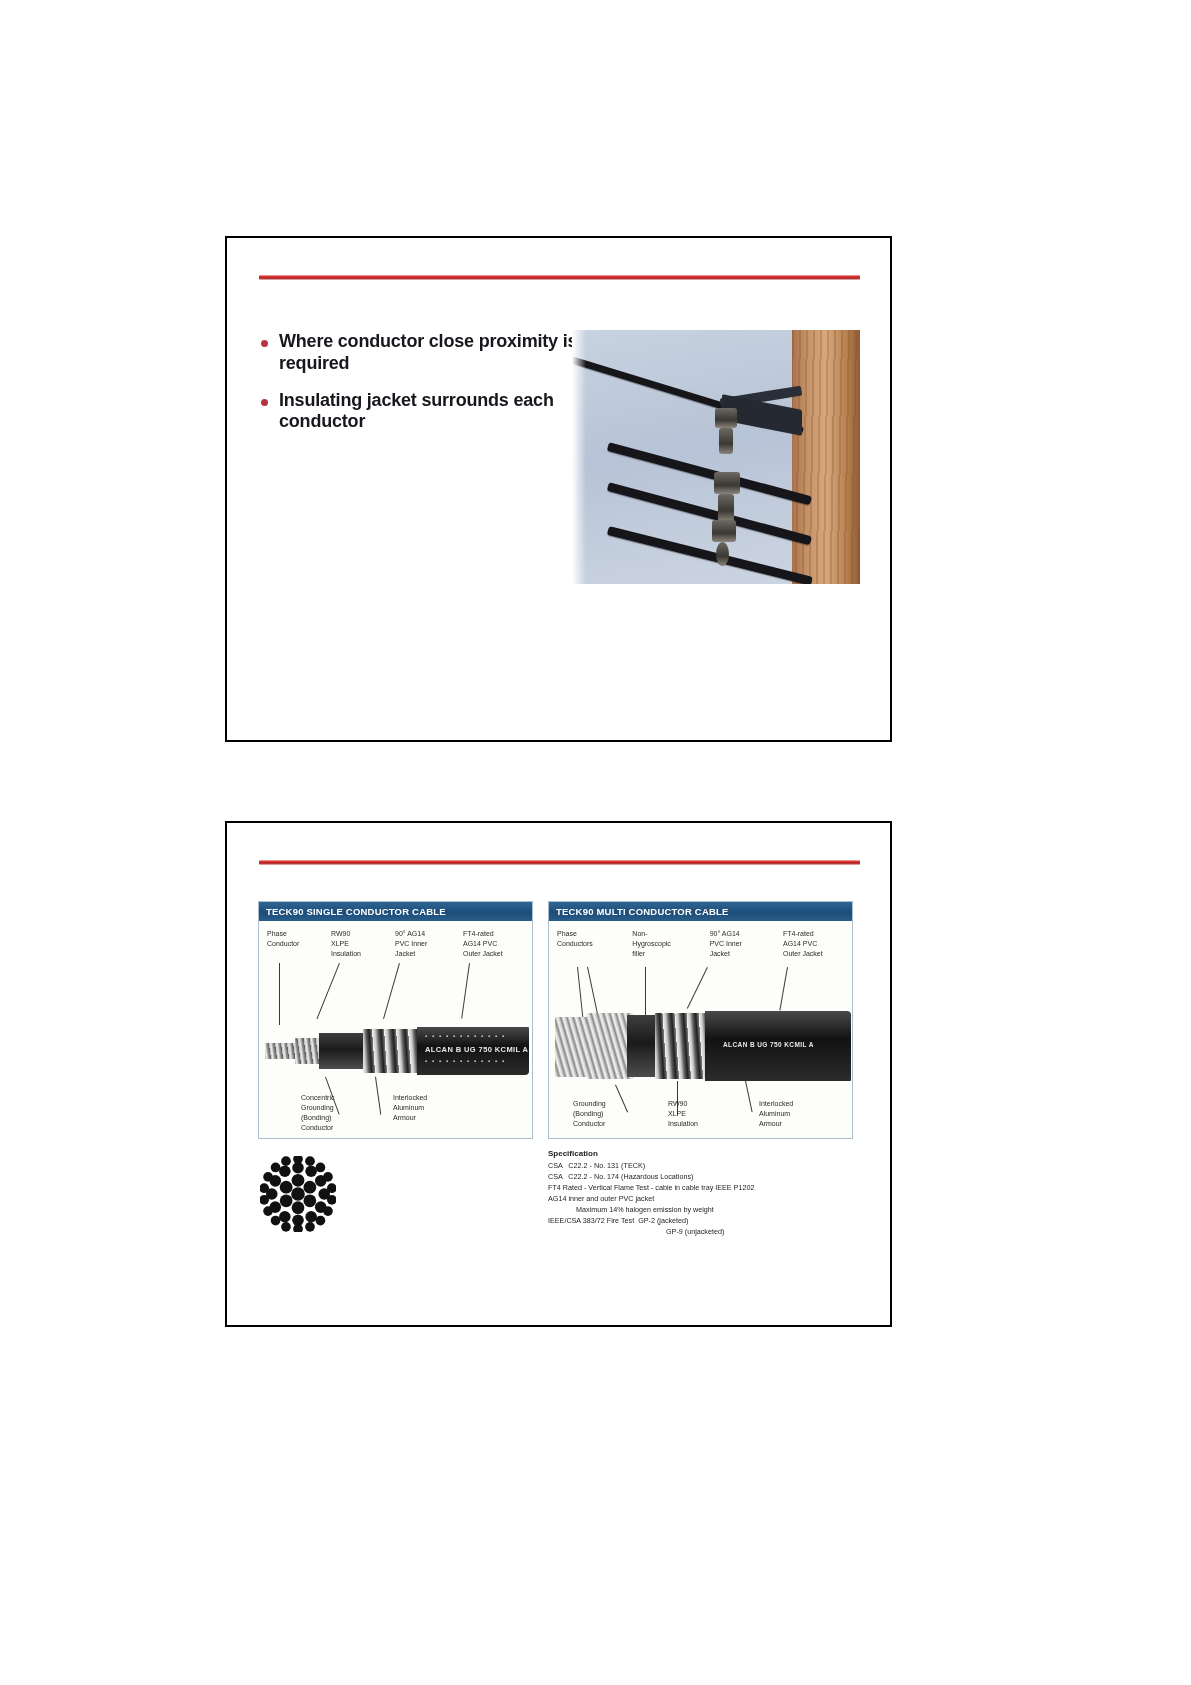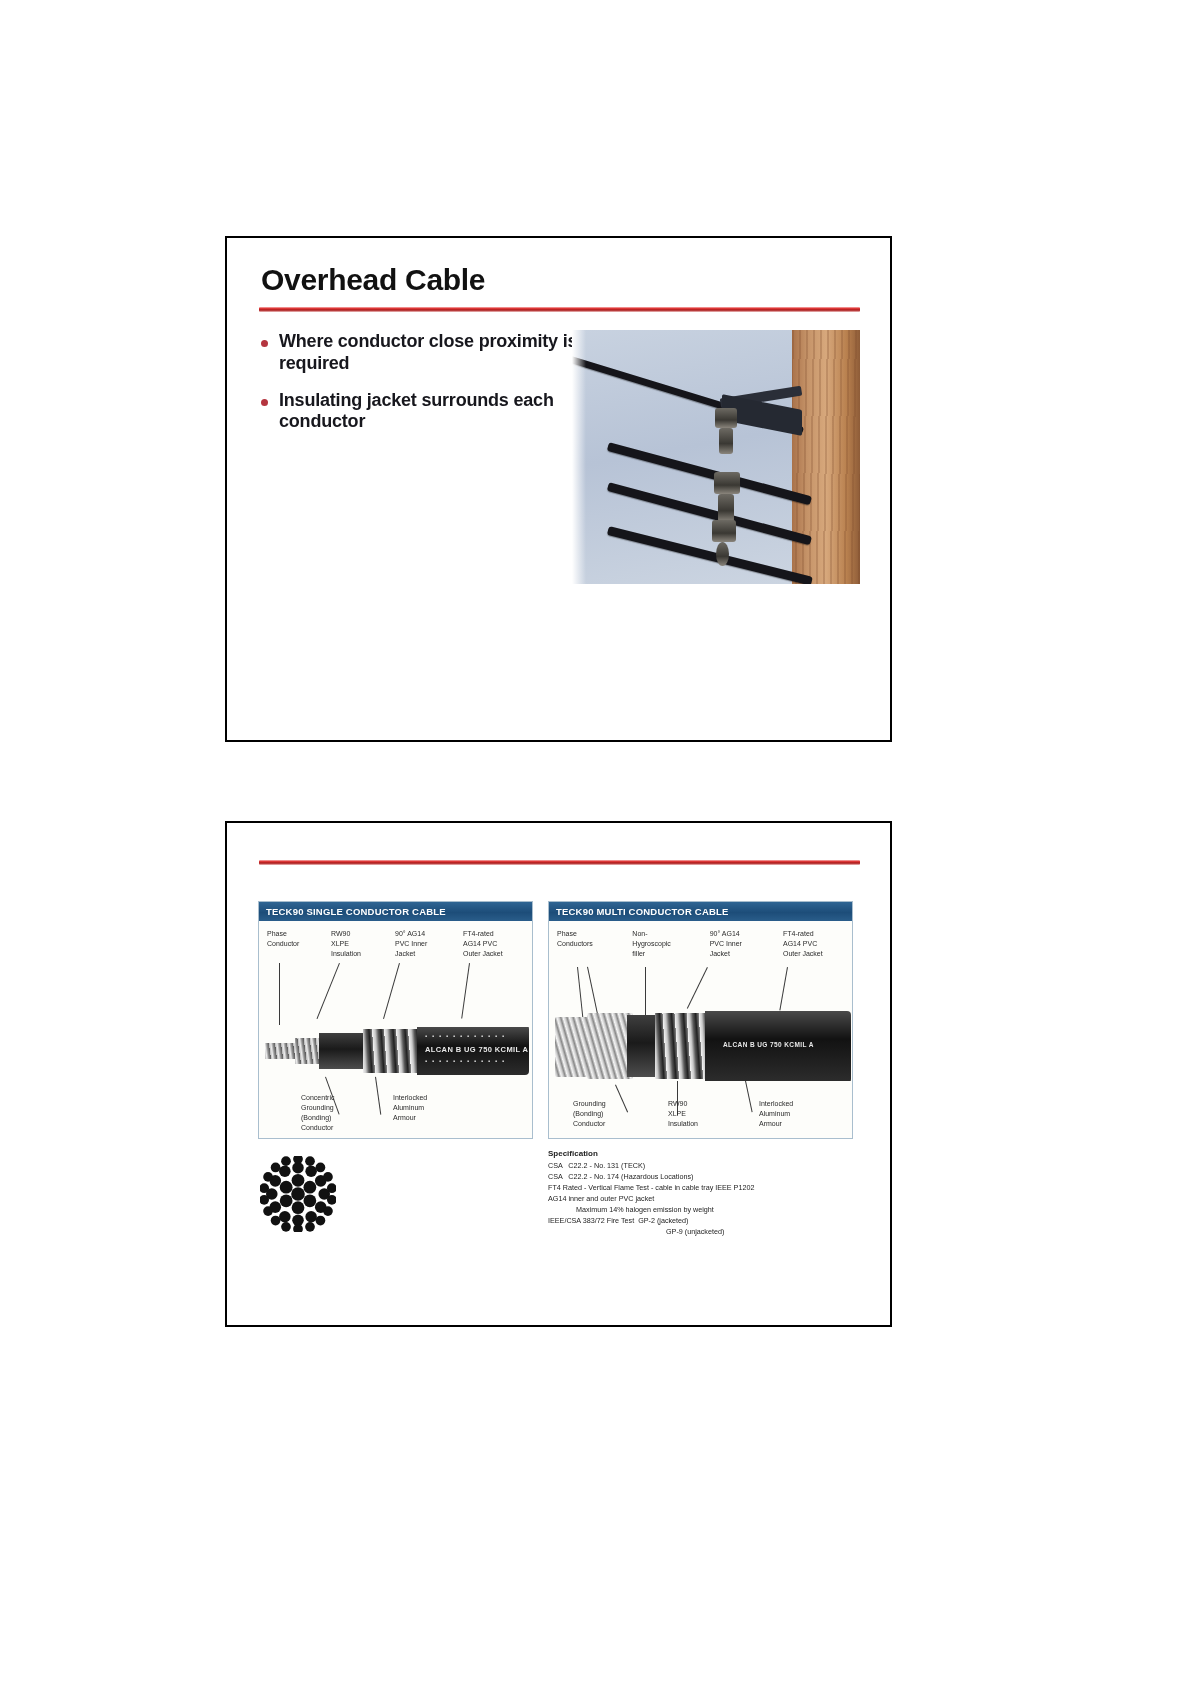--- a/index.html
+++ b/index.html
@@ -255,21 +255,20 @@
     width: 76px;
     height: 76px;
   }
 </style>
 </head>
 <body>
 
 <div class="slide" id="slide-overhead">
   <div class="slide-inner">
 
-    <div class="slide-title">Overhead Cable</div>
     <div class="title-rule"></div>
 
     <div class="bullet-col">
 
       <div class="bullet">
         <span class="bullet-dot"></span>
         <span class="bullet-text">Where conductor close proximity is required</span>
       </div>
 
       <div class="bullet">

